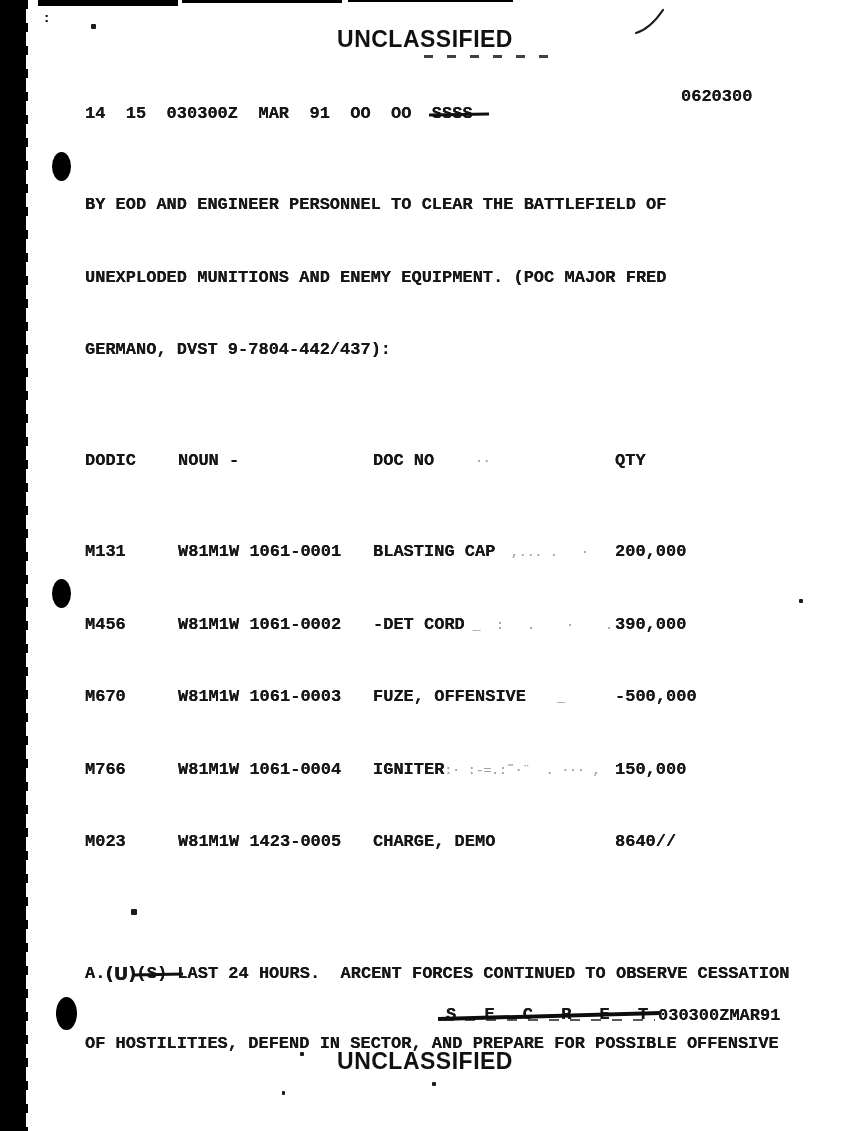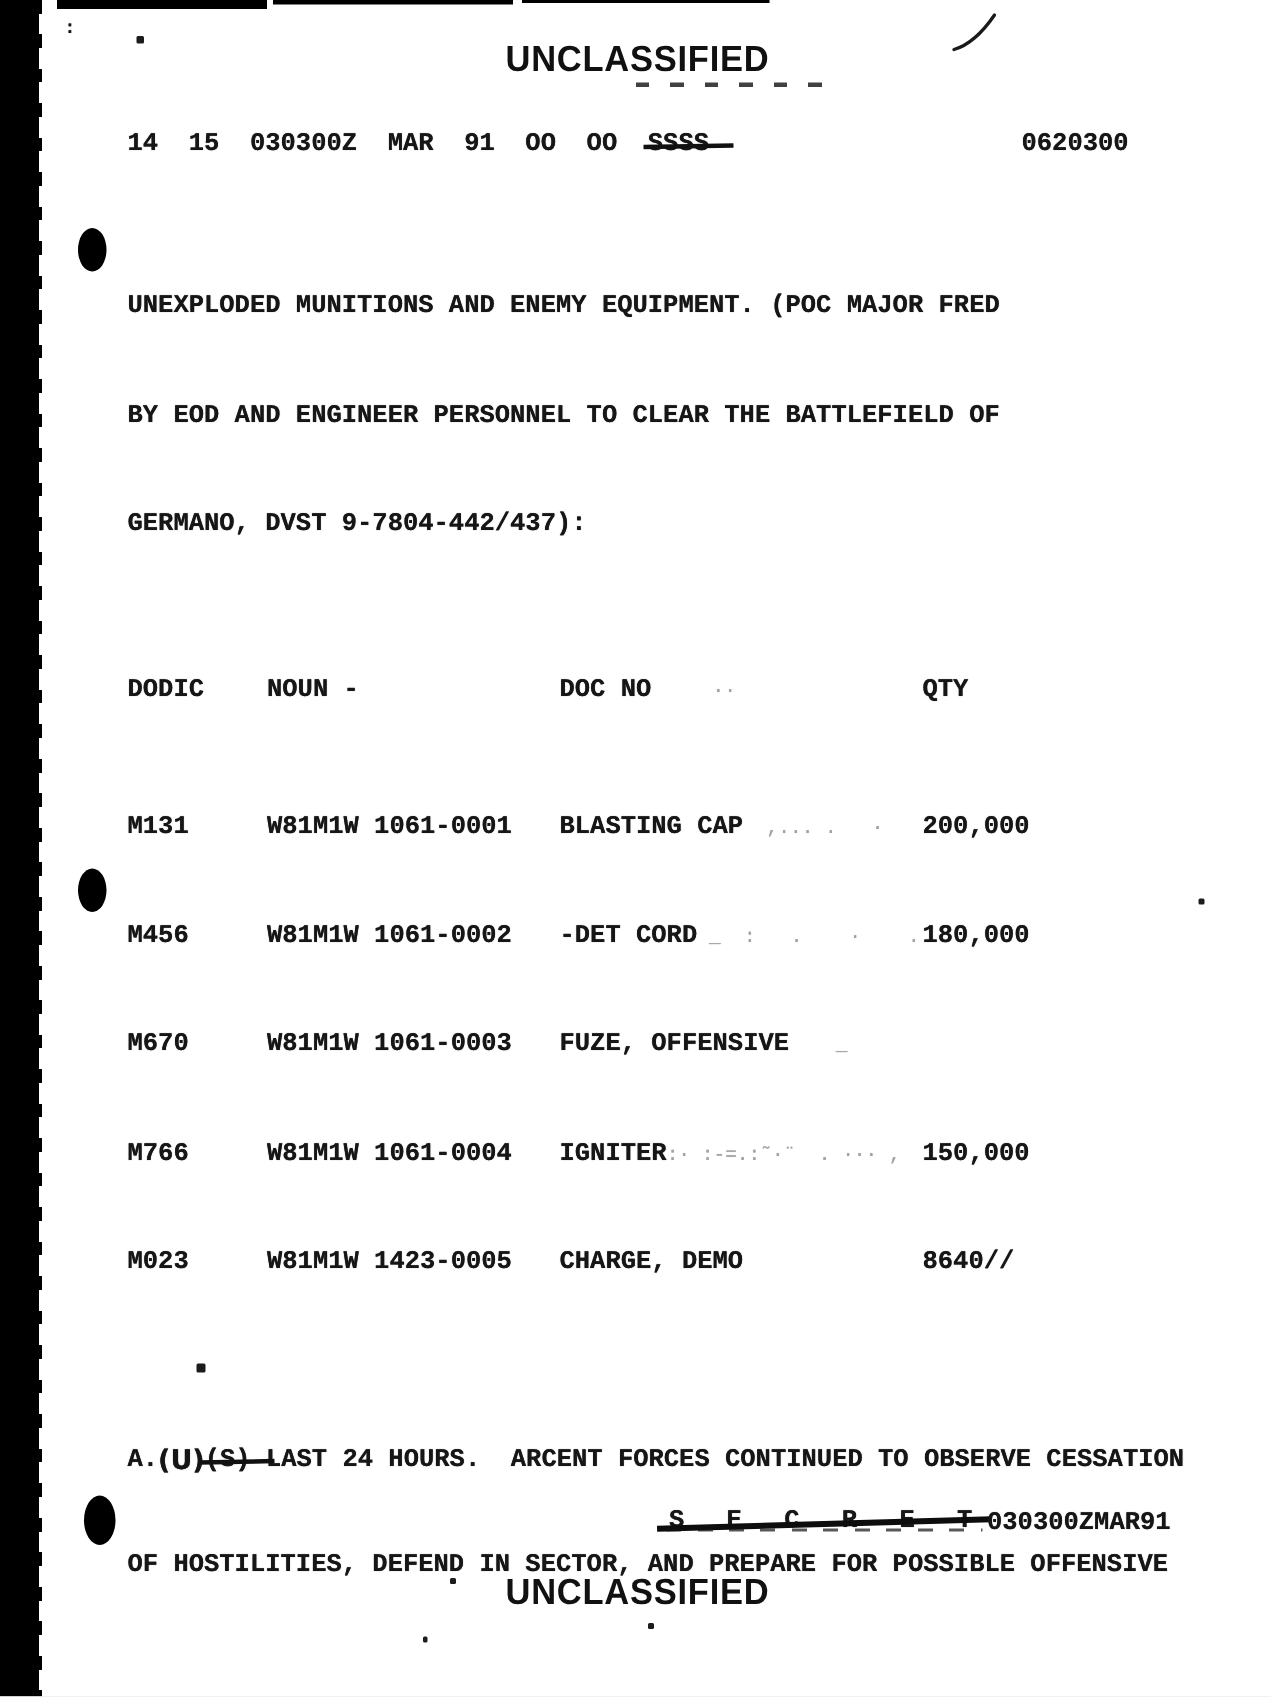--- a/index.html
+++ b/index.html
@@ -28,21 +28,21 @@
   .pen-curve{position:absolute;left:632px;top:4px;}
   
   .stamp{position:absolute;left:0;right:0;text-align:center;
     font-family:"Liberation Sans","DejaVu Sans",sans-serif;font-weight:700;
     font-size:23px;letter-spacing:.5px;color:#111;transform:scaleY(1.05);}
   .stamp.top{top:26px;}
   .stamp.bottom{top:1048px;}
   
   .t{font-size:17px;font-weight:700;letter-spacing:0;white-space:pre;
      text-shadow:0 0 .5px #222;}
-  .headerline{position:absolute;left:85px;top:87px;}
+  .headerline{position:absolute;left:85px;top:104px;}
   .msg-serial{position:absolute;left:681px;top:87px;}
   .body{position:absolute;left:85px;top:150px;}
   .tline{height:34.5px;line-height:34.5px;}
   .grid-row{display:grid;grid-template-columns:93px 195px 242px 1fr;height:34.5px;line-height:34.5px;}
   .cell{white-space:pre;}
   .struck{position:relative;display:inline-block;}
   .struck:after{content:"";position:absolute;left:-3px;right:-16px;top:48%;height:3px;
     background:#111;transform:rotate(-1deg);}
   .hand{font-family:"DejaVu Sans",sans-serif;font-weight:600;font-size:18px;
     display:inline-block;transform:translateY(2px);}
@@ -79,48 +79,49 @@
     <path d="M4 29 Q 18 25 31 6" stroke="#1a1a1a" stroke-width="2.2" fill="none" stroke-linecap="round"></path>
   </svg>
 
   <div class="stamp top">UNCLASSIFIED</div>
   <div class="stamp-underline"></div>
 
   <div class="headerline t"><span>14  15  030300Z  MAR  91  OO  OO  </span><span class="struck">SSSS</span></div>
   <div class="msg-serial t">0620300</div>
 
   <div class="body t">
+    <div class="tline">BY EOD AND ENGINEER PERSONNEL TO CLEAR THE BATTLEFIELD OF</div>
     <div class="tline">UNEXPLODED MUNITIONS AND ENEMY EQUIPMENT. (POC MAJOR FRED</div>
-    <div class="tline">BY EOD AND ENGINEER PERSONNEL TO CLEAR THE BATTLEFIELD OF</div>
     <div class="tline">GERMANO, DVST 9-7804-442/437):</div>
 
     
     <div class="grid-row">
       <div class="cell">DODIC</div>
       <div class="cell">NOUN -</div>
       <div class="cell"><span>DOC NO</span>&nbsp;&nbsp;&nbsp;&nbsp;<span class="smudge">··</span></div>
       <div class="cell">QTY</div>
     </div>
 
     <div class="grid-row">
       <div class="cell">M131</div>
       <div class="cell">W81M1W 1061-0001</div>
       <div class="cell"><span>BLASTING CAP</span><span class="smudge">  ,... .   ·</span></div>
       <div class="cell">200,000</div>
     </div>
     <div class="grid-row">
       <div class="cell">M456</div>
       <div class="cell">W81M1W 1061-0002</div>
       <div class="cell"><span>-DET CORD</span><span class="smudge"> _  :   .    ·    .</span></div>
-      <div class="cell">180,000</div>
+      <div class="cell">390,000</div>
     </div>
     <div class="grid-row">
       <div class="cell">M670</div>
       <div class="cell">W81M1W 1061-0003</div>
       <div class="cell"><span>FUZE, OFFENSIVE</span><span class="smudge">    _</span></div>
+      <div class="cell">-500,000</div>
     </div>
     <div class="grid-row">
       <div class="cell">M766</div>
       <div class="cell">W81M1W 1061-0004</div>
       <div class="cell"><span>IGNITER</span><span class="smudge">:· :-=.:˜·¨  . ··· ,</span></div>
       <div class="cell">150,000</div>
     </div>
     <div class="grid-row">
       <div class="cell">M023</div>
       <div class="cell">W81M1W 1423-0005</div>

